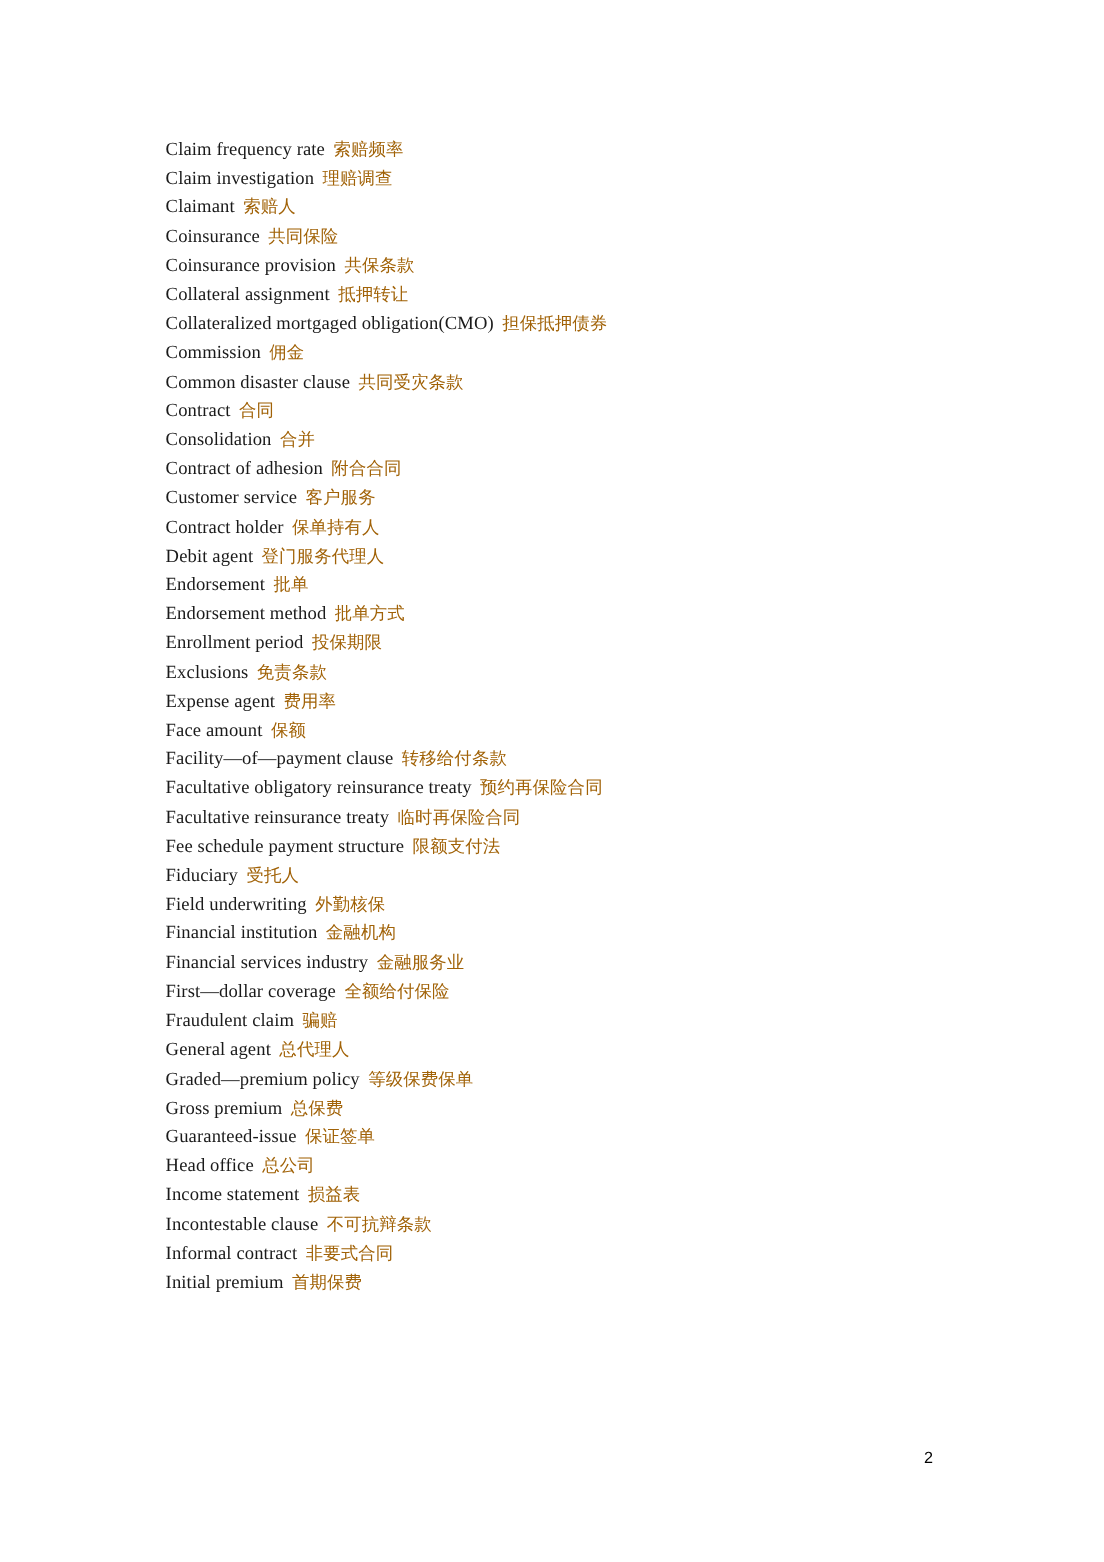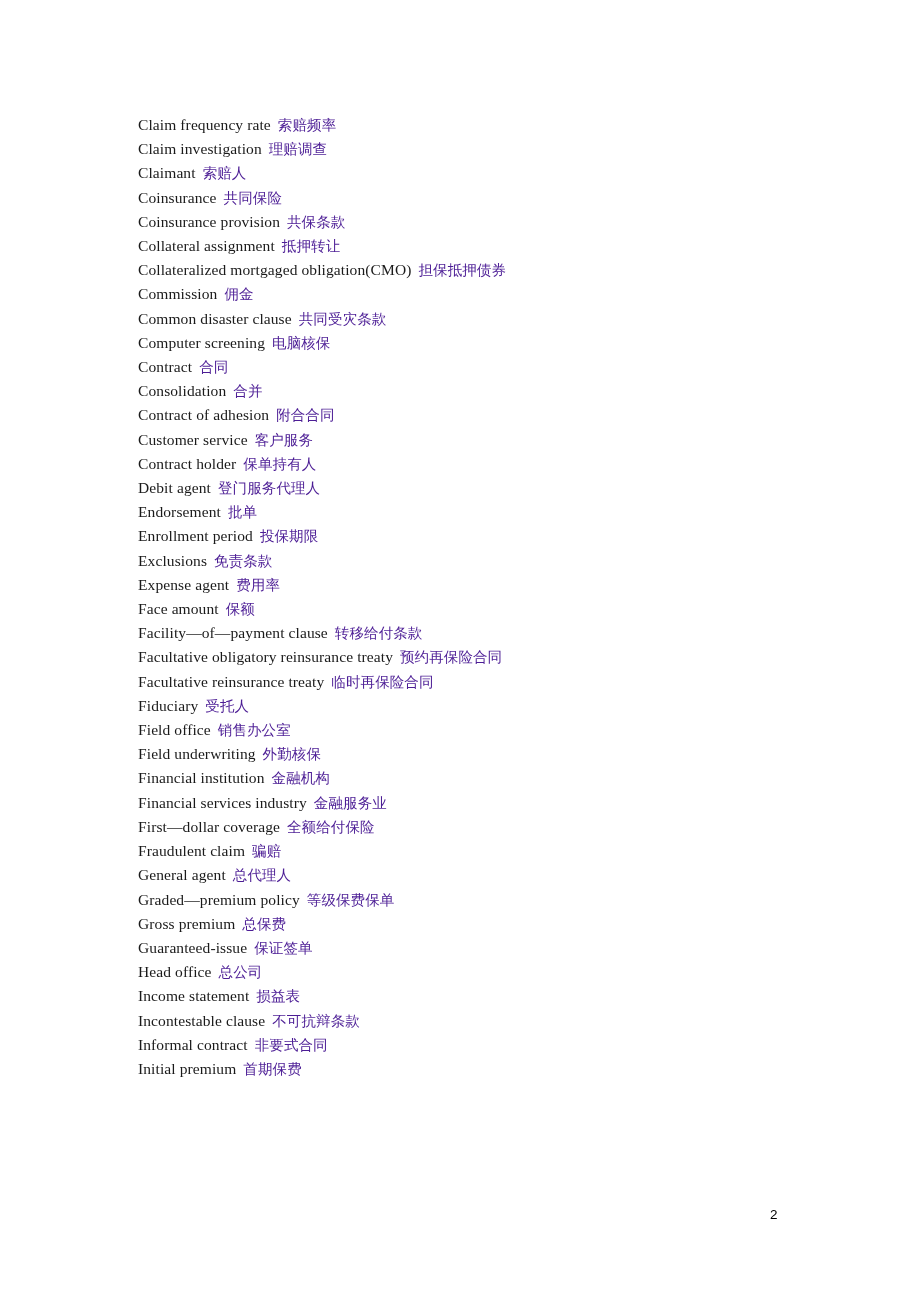--- a/index.html
+++ b/index.html
@@ -36,21 +36,21 @@
     letter-spacing: 0.1px;
     color: #1a1a1a;
   }
   .term {
     font-family: Liberation Serif, serif;
   }
   .gloss {
     font-family: "DejaVu Sans", "Liberation Sans", sans-serif;
     font-size: 14.5px;
     margin-left: 7px;
-    color: #4c1d95;
+    color: #a16207;
   }
   #page-number {
     position: absolute;
     left: 770px;
     top: 1207px;
     font-family: "Liberation Sans", "DejaVu Sans", sans-serif;
     font-size: 13.5px;
     color: #000000;
   }
 </style>
@@ -61,37 +61,37 @@
   <div id="glossary">
       <div class="entry"><span class="term">Claim frequency rate</span><span class="gloss">索赔频率</span></div>
       <div class="entry"><span class="term">Claim investigation</span><span class="gloss">理赔调查</span></div>
       <div class="entry"><span class="term">Claimant</span><span class="gloss">索赔人</span></div>
       <div class="entry"><span class="term">Coinsurance</span><span class="gloss">共同保险</span></div>
       <div class="entry"><span class="term">Coinsurance provision</span><span class="gloss">共保条款</span></div>
       <div class="entry"><span class="term">Collateral assignment</span><span class="gloss">抵押转让</span></div>
       <div class="entry"><span class="term">Collateralized mortgaged obligation(CMO)</span><span class="gloss">担保抵押债券</span></div>
       <div class="entry"><span class="term">Commission</span><span class="gloss">佣金</span></div>
       <div class="entry"><span class="term">Common disaster clause</span><span class="gloss">共同受灾条款</span></div>
-      <div class="entry"><span class="term">Computer screening</span><span class="gloss">电脑核保</span></div>
       <div class="entry"><span class="term">Contract</span><span class="gloss">合同</span></div>
       <div class="entry"><span class="term">Consolidation</span><span class="gloss">合并</span></div>
       <div class="entry"><span class="term">Contract of adhesion</span><span class="gloss">附合合同</span></div>
       <div class="entry"><span class="term">Customer service</span><span class="gloss">客户服务</span></div>
       <div class="entry"><span class="term">Contract holder</span><span class="gloss">保单持有人</span></div>
       <div class="entry"><span class="term">Debit agent</span><span class="gloss">登门服务代理人</span></div>
       <div class="entry"><span class="term">Endorsement</span><span class="gloss">批单</span></div>
+      <div class="entry"><span class="term">Endorsement method</span><span class="gloss">批单方式</span></div>
       <div class="entry"><span class="term">Enrollment period</span><span class="gloss">投保期限</span></div>
       <div class="entry"><span class="term">Exclusions</span><span class="gloss">免责条款</span></div>
       <div class="entry"><span class="term">Expense agent</span><span class="gloss">费用率</span></div>
       <div class="entry"><span class="term">Face amount</span><span class="gloss">保额</span></div>
       <div class="entry"><span class="term">Facility—of—payment clause</span><span class="gloss">转移给付条款</span></div>
       <div class="entry"><span class="term">Facultative obligatory reinsurance treaty</span><span class="gloss">预约再保险合同</span></div>
       <div class="entry"><span class="term">Facultative reinsurance treaty</span><span class="gloss">临时再保险合同</span></div>
+      <div class="entry"><span class="term">Fee schedule payment structure</span><span class="gloss">限额支付法</span></div>
       <div class="entry"><span class="term">Fiduciary</span><span class="gloss">受托人</span></div>
-      <div class="entry"><span class="term">Field office</span><span class="gloss">销售办公室</span></div>
       <div class="entry"><span class="term">Field underwriting</span><span class="gloss">外勤核保</span></div>
       <div class="entry"><span class="term">Financial institution</span><span class="gloss">金融机构</span></div>
       <div class="entry"><span class="term">Financial services industry</span><span class="gloss">金融服务业</span></div>
       <div class="entry"><span class="term">First—dollar coverage</span><span class="gloss">全额给付保险</span></div>
       <div class="entry"><span class="term">Fraudulent claim</span><span class="gloss">骗赔</span></div>
       <div class="entry"><span class="term">General agent</span><span class="gloss">总代理人</span></div>
       <div class="entry"><span class="term">Graded—premium policy</span><span class="gloss">等级保费保单</span></div>
       <div class="entry"><span class="term">Gross premium</span><span class="gloss">总保费</span></div>
       <div class="entry"><span class="term">Guaranteed-issue</span><span class="gloss">保证签单</span></div>
       <div class="entry"><span class="term">Head office</span><span class="gloss">总公司</span></div>

